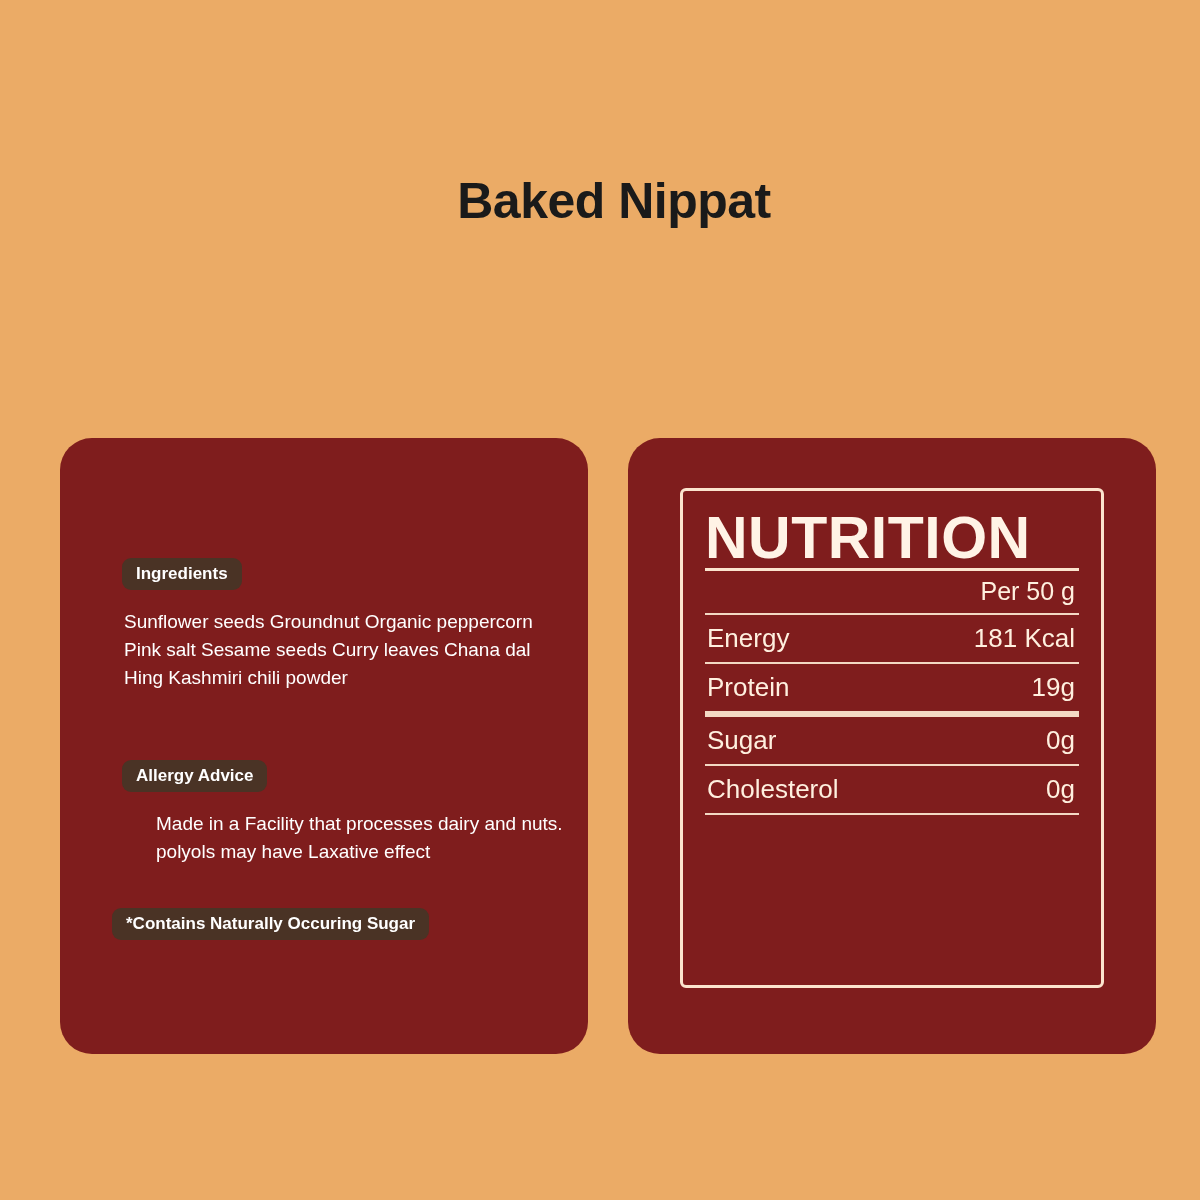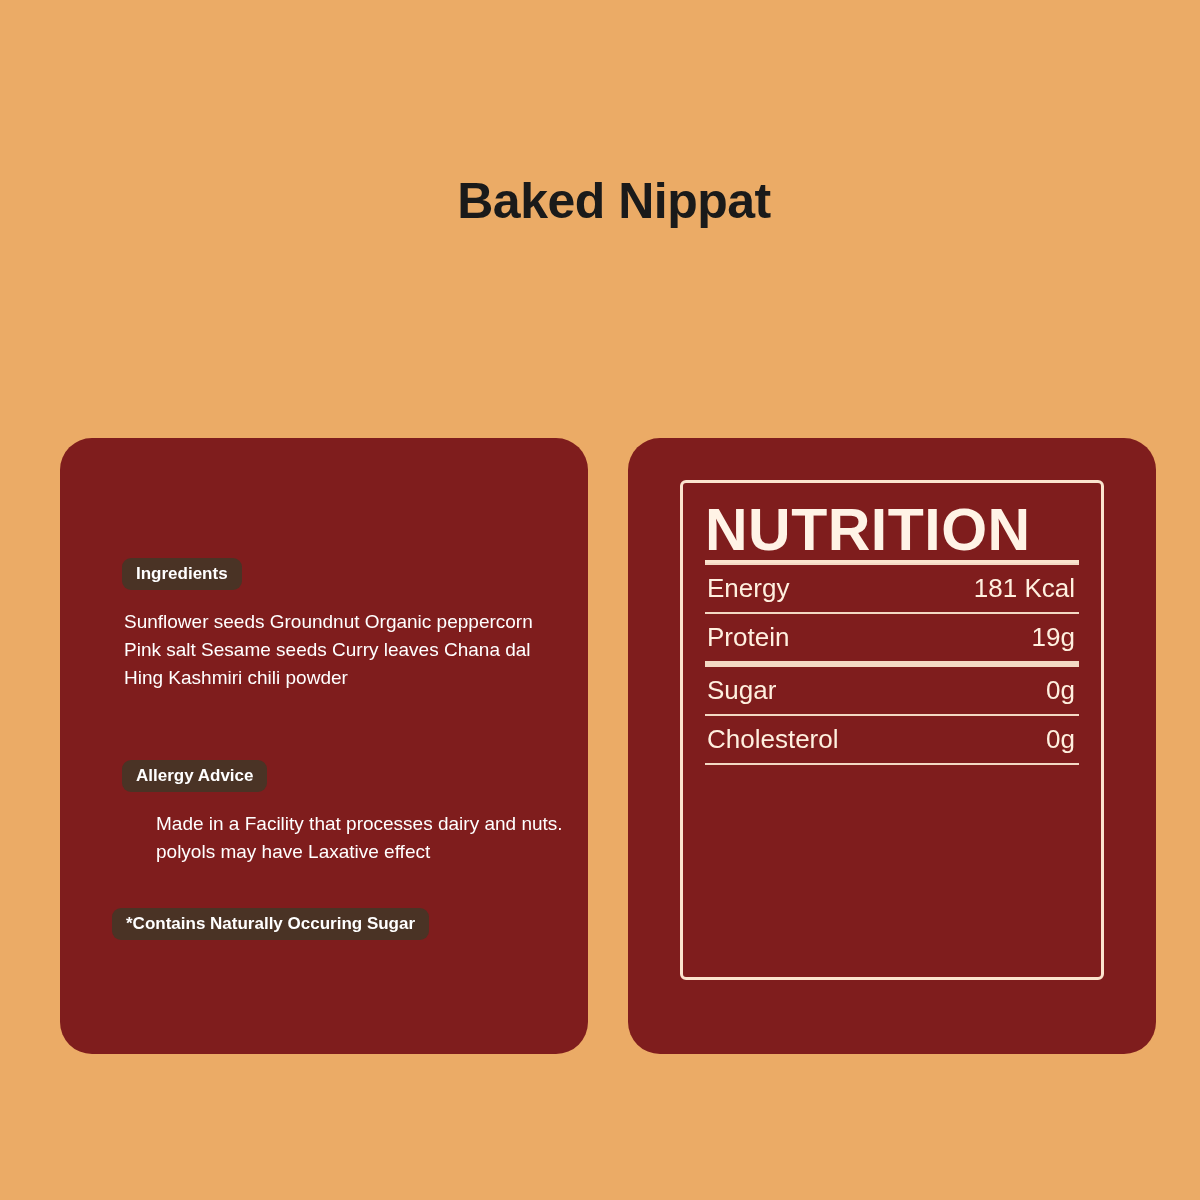--- a/index.html
+++ b/index.html
@@ -84,21 +84,21 @@
   }
   .sugar-tag-wrap {
     position: absolute;
     left: 52px;
     top: 470px;
   }
   
   .nutrition-box {
     position: absolute;
     left: 52px;
-    top: 42px;
+    top: 50px;
     width: 424px;
     height: 500px;
     border: 3px solid #FBE4CE;
     border-radius: 6px;
     box-sizing: border-box;
     padding: 0 22px;
   }
   .nutrition-title {
     margin-top: 18px;
     color: #FFF3E6;
@@ -155,20 +155,21 @@
 
   <div class="sugar-tag-wrap">
     <span class="tag">*Contains Naturally Occuring Sugar</span>
   </div>
 </div>
 
 <div class="panel panel-right">
   <div class="nutrition-box">
     <div class="nutrition-title">NUTRITION</div>
     <div class="nut-rule"></div>
+    <div class="nut-serving">Per 50 g</div>
     <div class="rule-thin"></div>
 
     <div class="nut-row">
       <span class="lbl">Energy</span>
       <span class="val">181 Kcal</span>
     </div>
     <div class="rule-thin"></div>
 
     <div class="nut-row">
       <span class="lbl">Protein</span>

